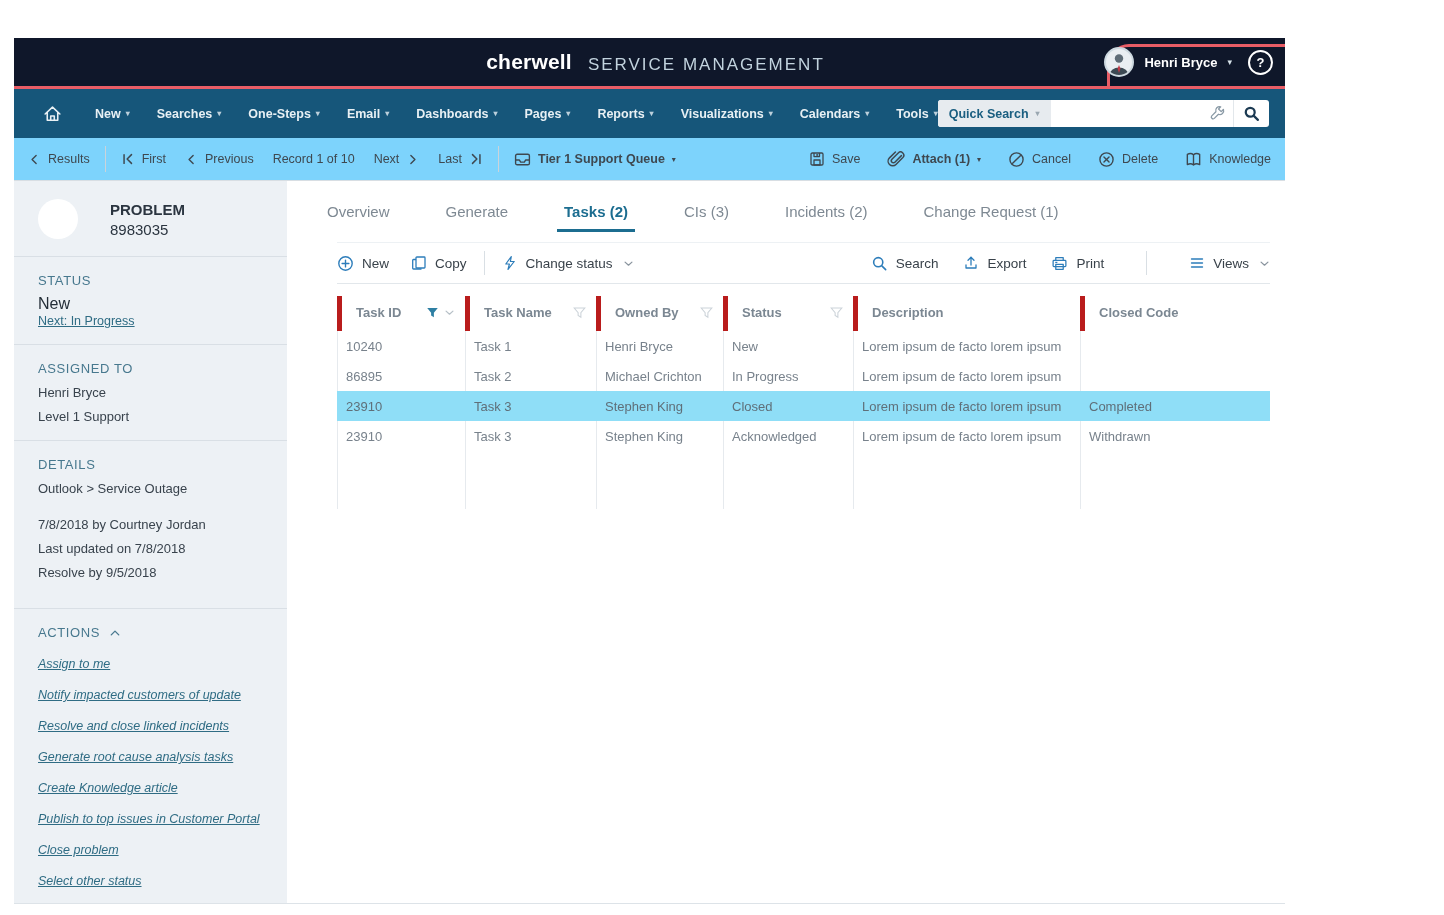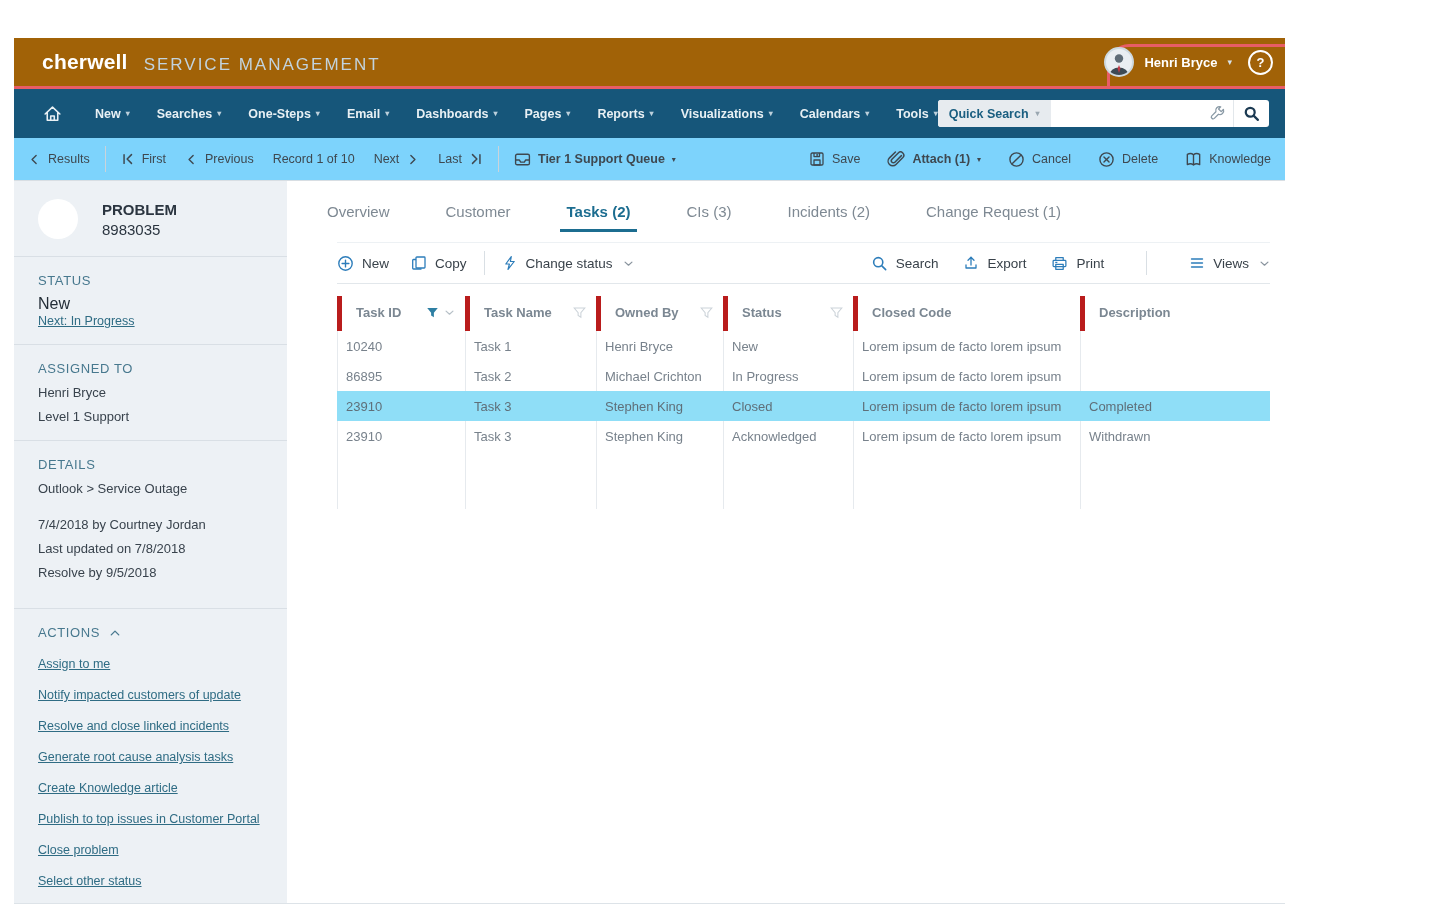--- a/index.html
+++ b/index.html
@@ -1,20 +1,20 @@
 <!DOCTYPE html>
 <html><head>
 <meta charset="utf-8">
 <style>
   * { box-sizing: border-box; margin: 0; padding: 0; }
   html,body { width:1444px; height:915px; background:#ffffff; font-family:"Liberation Sans", sans-serif; }
   .app { position:absolute; left:14px; top:38px; width:1271px; height:866px; display:flex; flex-direction:column; background:#fff; border-bottom:1px solid #dde3e8; }
 
   
-  .topband { flex:0 0 48px; background:#a16207; position:relative; display:flex; align-items:center; padding:0 16px; }
+  .topband { flex:0 0 48px; background:#0f172a; position:relative; display:flex; align-items:center; padding:0 16px;justify-content:center; }
   .brand-logo { color:#fff; font-size:21px; font-weight:bold; letter-spacing:.2px; margin-left:12px; }
   .brand-suffix { color:#c2d3de; font-size:17px; letter-spacing:2px; margin-left:16px; margin-top:5px; }
   .accent-notch { position:absolute; right:0; top:6px; bottom:-3px; width:178px; border-left:3px solid #E85D66; border-top:3px solid #E85D66; border-top-left-radius:22px; pointer-events:none; }
   .redline { flex:0 0 3px; background:#E85D66; }
   .user-zone { position:absolute; right:12px; top:0; height:100%; display:flex; align-items:center; gap:10px; z-index:2; }
   .avatar { width:30px; height:30px; border-radius:50%; background:#e9eef2; border:2px solid #cdd9e0; overflow:hidden; display:flex; align-items:flex-end; justify-content:center; }
   .user-name { color:#fff; font-weight:bold; font-size:13px; }
   .caret-w { color:#d7e3ea; font-size:9px; }
   .help-btn { width:25px; height:25px; border-radius:50%; border:2px solid #fff; color:#fff; display:flex; align-items:center; justify-content:center; font-weight:bold; font-size:13px; margin-left:6px; cursor:pointer; }
 
@@ -38,33 +38,33 @@
   .rb-sep { width:1px; height:26px; background:#cbd3da; margin:0 15px; }
   .rb-right { margin-left:auto; display:flex; align-items:center; gap:27px; }
   .bold { font-weight:bold; }
   .rb-caret { font-size:8px; color:#3e4850; }
 
   
   .bodyrow { flex:1; display:flex; min-height:0; }
 
   
   .sidebar { flex:0 0 273px; background:#EDF1F5; color:#39434d; font-size:13px; overflow:hidden; }
-  .sb-head { display:flex; align-items:center; gap:24px; padding:18px 24px 17px; }
+  .sb-head { display:flex; align-items:center; gap:32px; padding:18px 24px 17px; }
   .sb-avatar { width:40px; height:40px; border-radius:50%; background:#fff; flex:0 0 40px; }
   .sb-type { font-size:15px; font-weight:bold; color:#2b3540; }
   .sb-id { font-size:15px; color:#2b3540; margin-top:3px; }
   .sb-div { height:1px; background:#d9dfe5; }
   .sb-sec { padding:16px 24px; }
   .sb-h { font-size:13px; color:#47788e; letter-spacing:.6px; display:flex; align-items:center; gap:9px; }
   .status-value { font-size:16px; color:#242e38; margin-top:7px; }
   .sb-link { color:#2f6c84; font-size:12.5px; text-decoration:underline; cursor:pointer; display:inline-block; }
   .status-link { }
   .sb-line { margin-top:9px; color:#39434d; }
   .sb-gap { height:12px; }
-  .actions-links .sb-link { display:block; margin-top:17px; }
+  .actions-links .sb-link { display:block; margin-top:17px;font-style:italic; }
 
   
   .content { flex:1; background:#fff; min-width:0; }
   .tabs { display:flex; gap:56px; padding:22px 0 0 40px; }
   .tab { font-size:15px; color:#7e8993; padding-bottom:12px; position:relative; cursor:pointer; white-space:nowrap; }
   .tab.active { color:#1c6d90; font-weight:bold; }
   .tab.active::after { content:""; position:absolute; left:-7px; right:-7px; bottom:0; height:3px; background:#1c6d90; }
 
   .task-toolbar { margin:10px 15px 0 50px; height:42px; border-top:1px solid #edf1f4; border-bottom:1px solid #e2e7eb; display:flex; align-items:center; font-size:13.5px; color:#39424a; }
   .tt-item { display:flex; align-items:center; gap:8px; cursor:pointer; white-space:nowrap; }
@@ -293,21 +293,21 @@
         <div class="sb-h">ASSIGNED TO</div>
         <div class="sb-line">Henri Bryce</div>
         <div class="sb-line">Level 1 Support</div>
       </div>
       <div class="sb-div"></div>
 
       <div class="sb-sec">
         <div class="sb-h">DETAILS</div>
         <div class="sb-line">Outlook &gt; Service Outage</div>
         <div class="sb-gap"></div>
-        <div class="sb-line">7/4/2018 by Courtney Jordan</div>
+        <div class="sb-line">7/8/2018 by Courtney Jordan</div>
         <div class="sb-line">Last updated on 7/8/2018</div>
         <div class="sb-line">Resolve by 9/5/2018</div>
         <div class="sb-gap"></div>
       </div>
       <div class="sb-div"></div>
 
       <div class="sb-sec">
         <div class="sb-h">
           <span>ACTIONS</span>
           <svg class="i" width="12" height="12" viewBox="0 0 16 16" fill="none" stroke="currentColor" stroke-width="1.8" stroke-linecap="round" stroke-linejoin="round">
@@ -323,21 +323,21 @@
           <a class="sb-link">Publish to top issues in Customer Portal</a>
           <a class="sb-link">Close problem</a>
           <a class="sb-link">Select other status</a>
         </div>
       </div>
     </aside>
 
     <main class="content">
       <div class="tabs">
         <span class="tab">Overview</span>
-        <span class="tab">Customer</span>
+        <span class="tab">Generate</span>
         <span class="tab active">Tasks (2)</span>
         <span class="tab">CIs (3)</span>
         <span class="tab">Incidents (2)</span>
         <span class="tab">Change Request (1)</span>
       </div>
 
       <div class="task-toolbar">
         <div class="tt-left">
           <span class="tt-item">
             <svg class="i blue" width="17" height="17" viewBox="0 0 16 16" fill="none" stroke="currentColor" stroke-width="1.3" stroke-linecap="round">
@@ -442,24 +442,24 @@
           </div>
           <div class="th">
             <span>Status</span>
             <span class="funnel-wrap">
                 <svg class="i funnel-off" width="13" height="13" viewBox="0 0 16 16" fill="none" stroke="currentColor" stroke-width="1.3">
                   <path d="M1.5 2.5 h13 L9.7 8.3 V13.8 L6.3 11.6 V8.3 Z"></path>
                 </svg>
               </span>
           </div>
           <div class="th">
-            <span>Closed Code</span>
+            <span>Description</span>
           </div>
           <div class="th">
-            <span>Description</span>
+            <span>Closed Code</span>
           </div>
         </div>
 
         <div class="trow">
           <div class="td">10240</div>
           <div class="td">Task 1</div>
           <div class="td">Henri Bryce</div>
           <div class="td">New</div>
           <div class="td">Lorem ipsum de facto lorem ipsum</div>
           <div class="td"></div>

